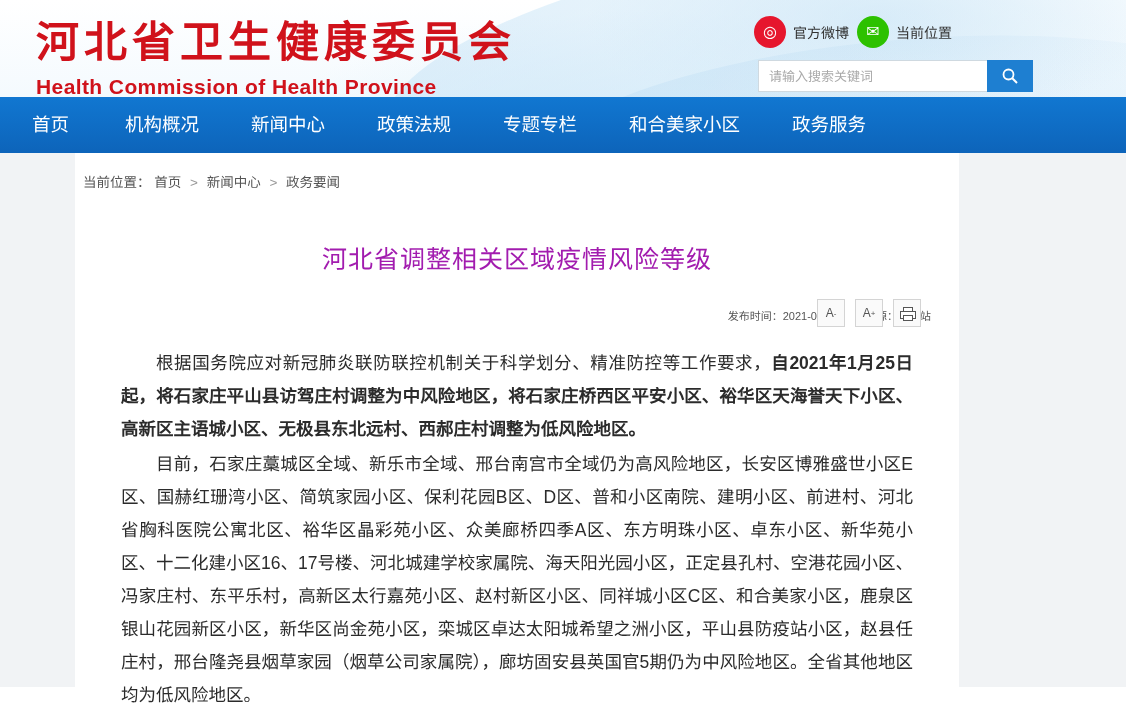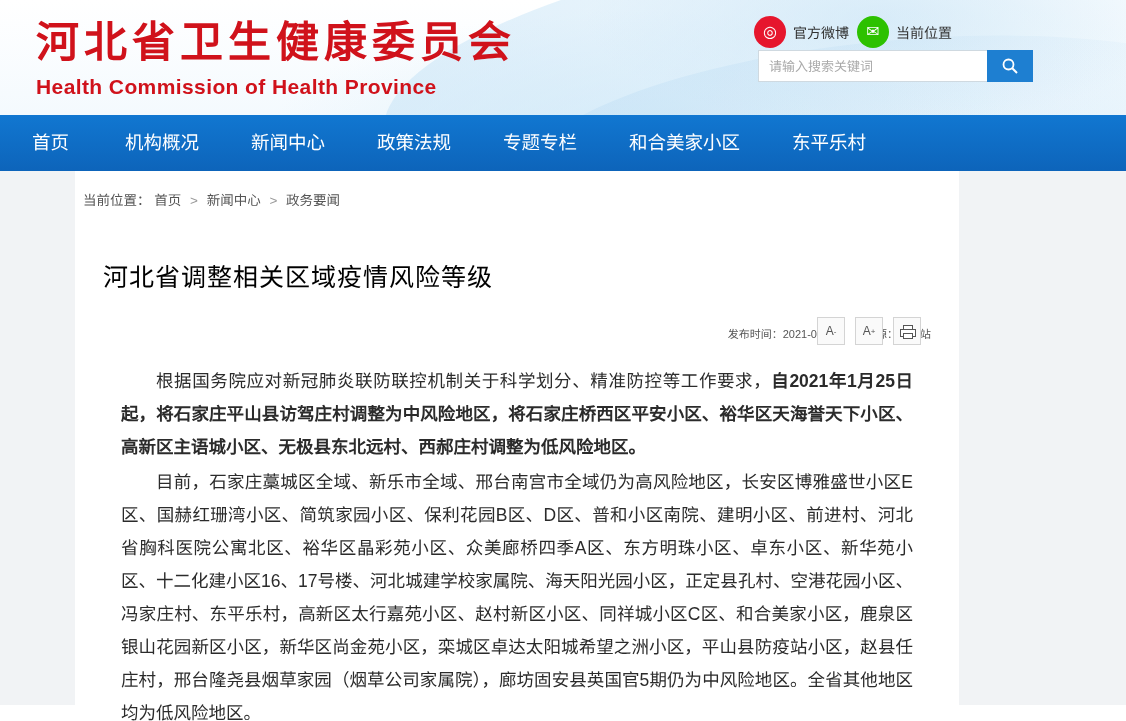--- a/index.html
+++ b/index.html
@@ -11,21 +11,21 @@
     height: 721px;
     overflow: hidden;
     background: #ffffff;
     font-family: "Liberation Sans", "DejaVu Sans", sans-serif;
     color: #333;
   }
 
   
   .header {
     position: relative;
-    height: 115px;
+    height: 97px;
     background: #ffffff;
     overflow: hidden;
   }
   .header-bg {
     position: absolute;
     inset: 0;
     background:
       radial-gradient(ellipse 420px 150px at 880px 20px, rgba(209,232,247,0.75) 0%, rgba(209,232,247,0) 70%),
       radial-gradient(ellipse 520px 180px at 640px 140px, rgba(222,240,250,0.85) 0%, rgba(222,240,250,0) 72%),
       linear-gradient(180deg, #ffffff 0%, #f4fafe 100%);
@@ -103,20 +103,21 @@
     font-size: 16px;
     line-height: 1;
   }
   .social-icon.weibo { background: #e6162d; }
   .social-icon.wechat { background: #2dc100; }
   .social-label {
     font-size: 14px;
     color: #333;
   }
   .search-row {
+    margin-top: 10px;
     margin-left: 52px;
     display: flex;
     height: 32px;
     align-items: stretch;
   }
   .search-input {
     width: 208px;
     border: 1px solid #cfd9e0;
     border-right: none;
     background: #fff;
@@ -176,22 +177,23 @@
     padding: 18px 0 0 8px;
     height: 22px;
   }
   .breadcrumb .sep { color: #999; margin: 0 5px; }
   .breadcrumb a { color: #555; text-decoration: none; }
 
   .article {
     padding: 0 28px;
   }
   .article-title {
+    text-align: center;
     font-size: 25px;
-    color: #000000;
+    color: #a21caf;
     font-weight: normal;
     margin: 46px 0 0 0;
     letter-spacing: 1px;
   }
   .meta-row {
     position: relative;
     margin-top: 24px;
     height: 34px;
   }
   .meta-center {
@@ -300,21 +302,21 @@
   </div>
 </div>
 
 <div class="nav">
   <div class="nav-item">首页</div>
   <div class="nav-item">机构概况</div>
   <div class="nav-item">新闻中心</div>
   <div class="nav-item">政策法规</div>
   <div class="nav-item">专题专栏</div>
   <div class="nav-item">和合美家小区</div>
-  <div class="nav-item">东平乐村</div>
+  <div class="nav-item">政务服务</div>
 </div>
 
 <div class="page-body">
   <div class="content-card">
 
     <div class="breadcrumb">
       <span>当前位置：</span>
       <a href="#">首页</a>
       <span class="sep">&gt;</span>
       <a href="#">新闻中心</a>

